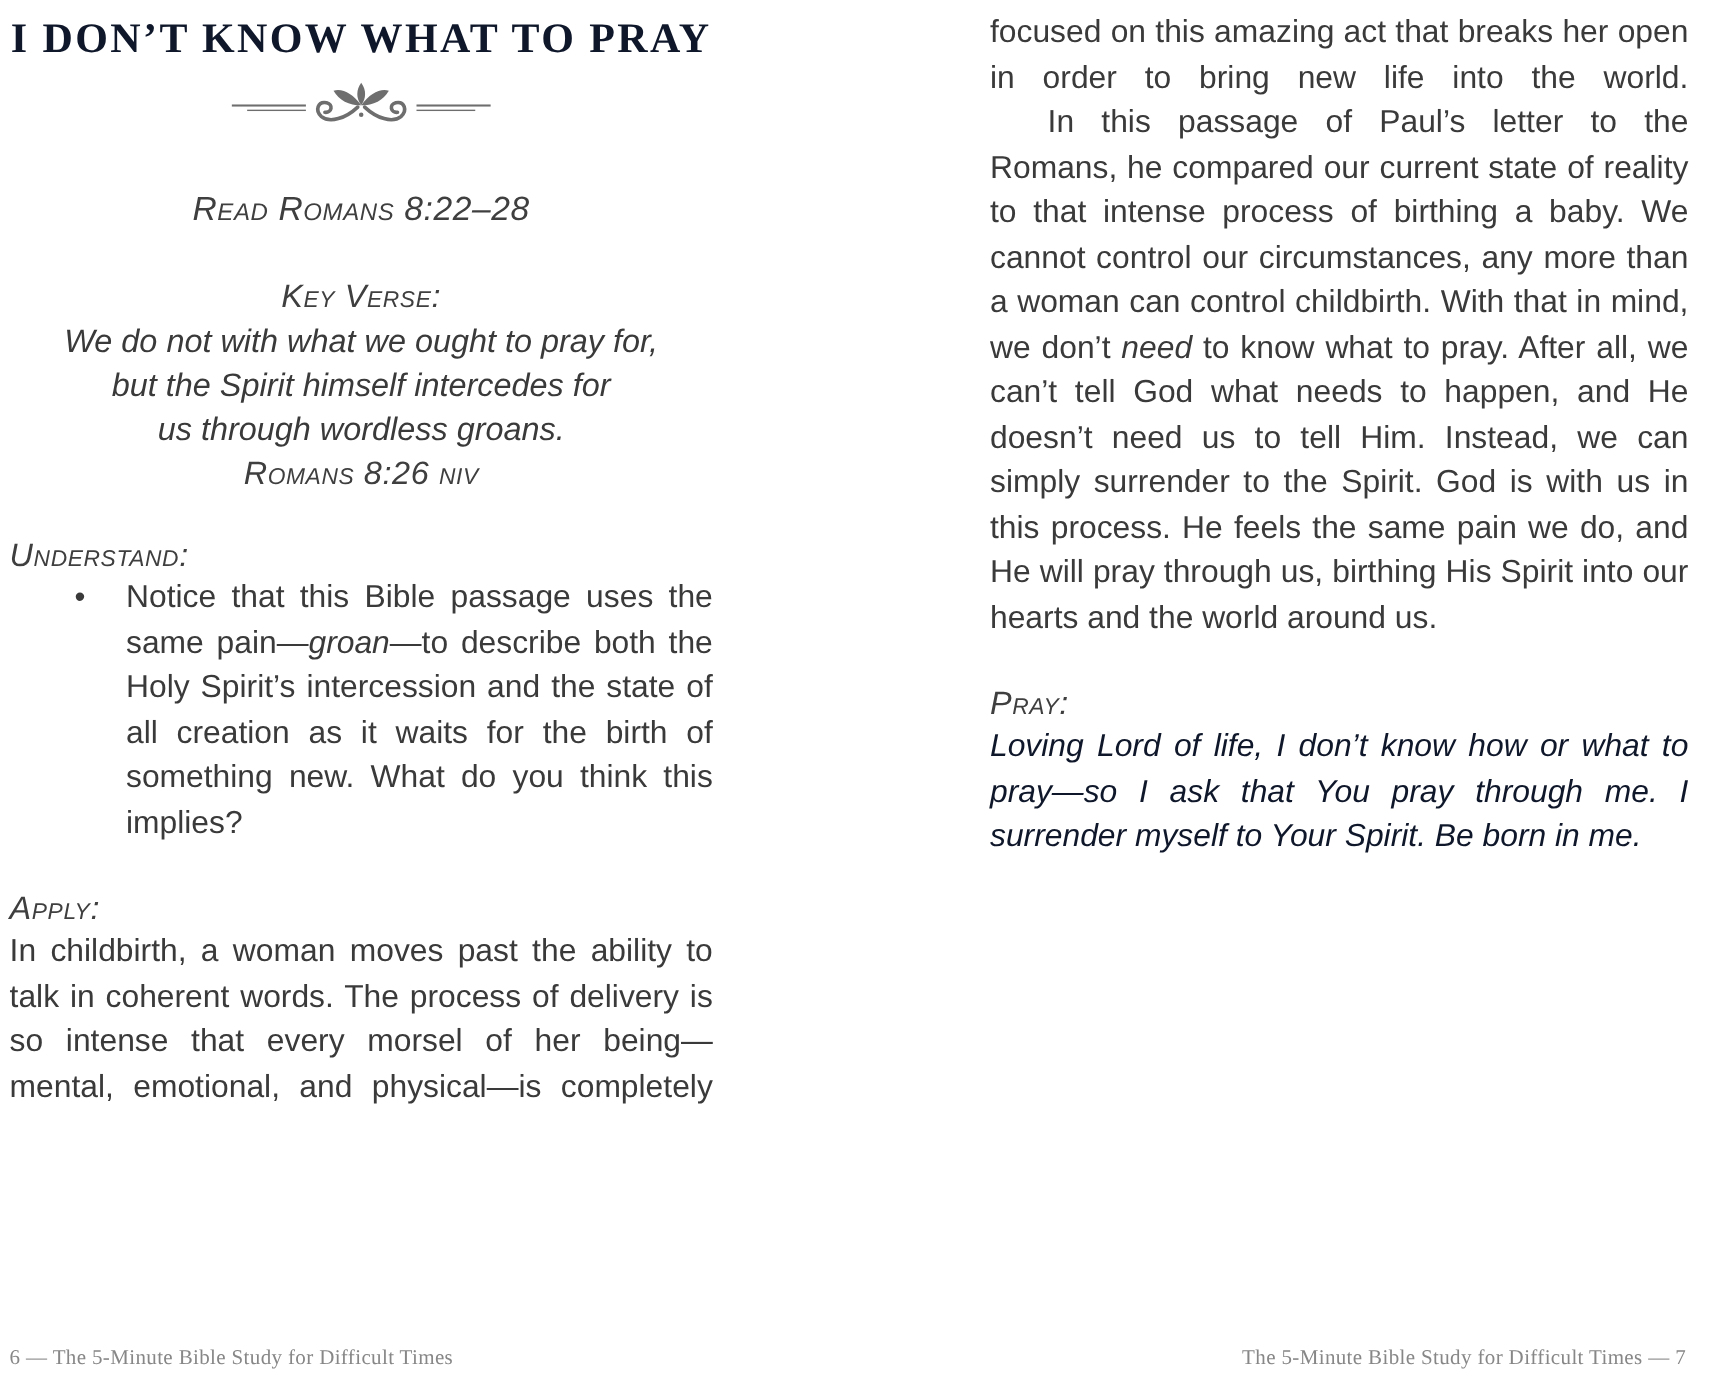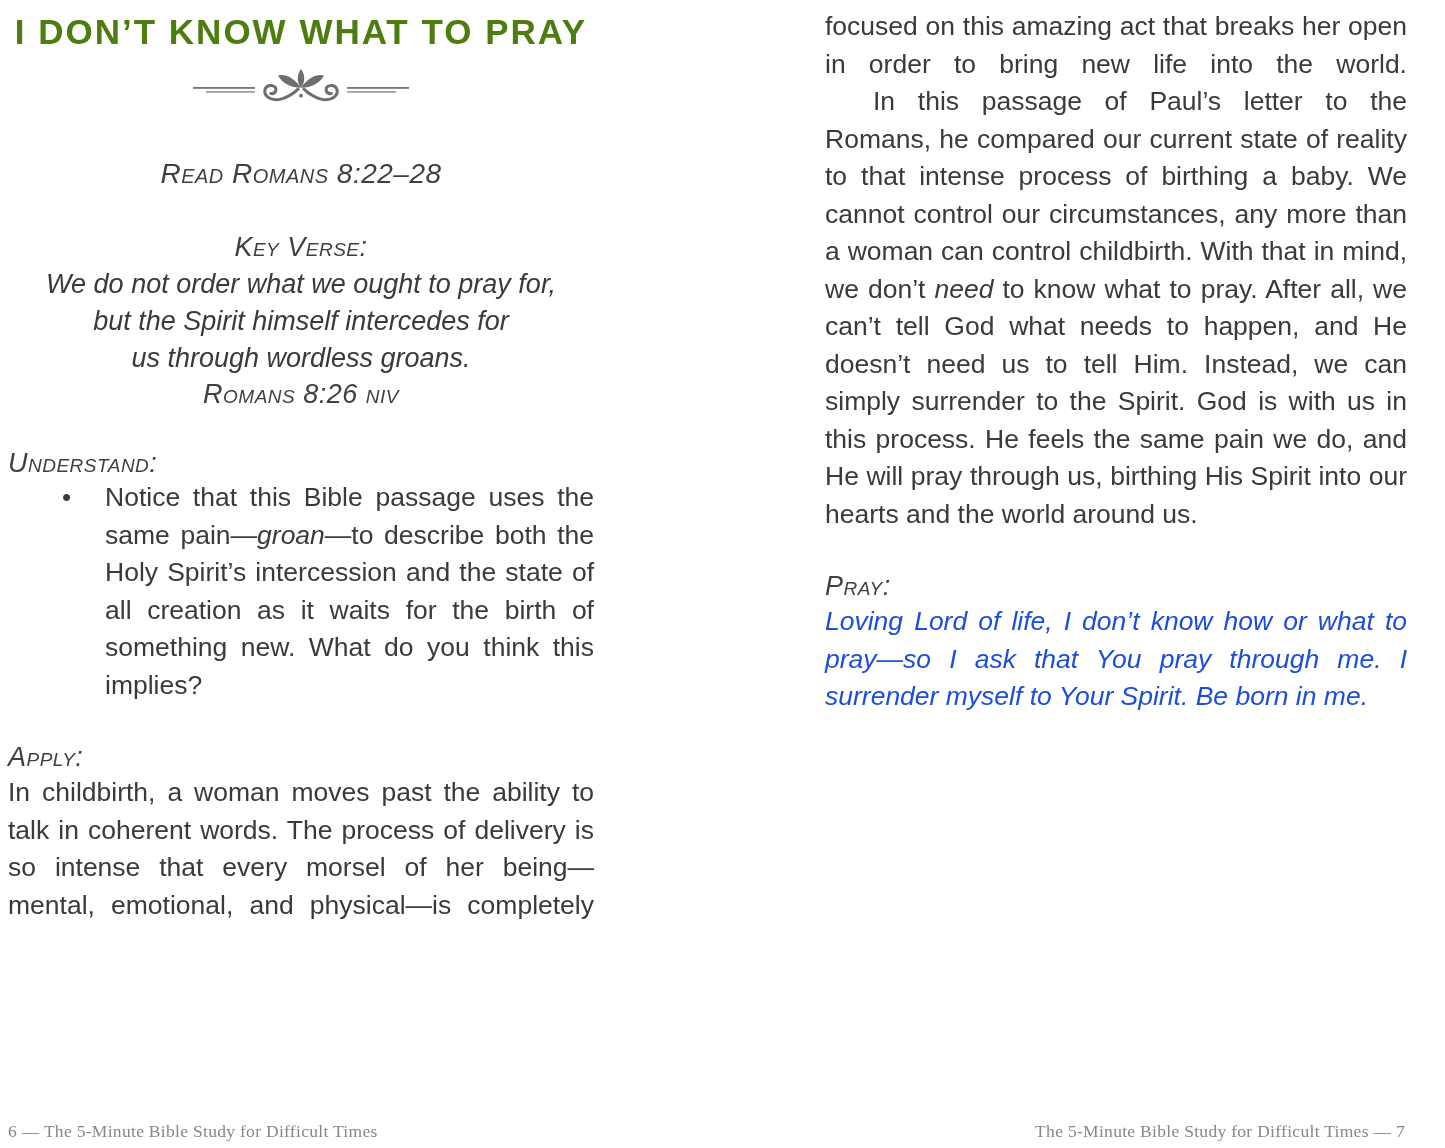--- a/index.html
+++ b/index.html
@@ -10,23 +10,23 @@
     color:#3c3c3c;
     -webkit-font-smoothing:antialiased;
   }
   .page { position:absolute; top:0; height:1148px; }
   .page-left  { left:8px;  width:586px; }
   .page-right { left:825px; width:582px; }
 
   
   .title {
     margin-top:12px; text-align:center;
-    font-family:Liberation Sans, sans-serif;
+    font-family:Liberation Serif, serif;
     font-size:35px; font-weight:600; letter-spacing:2px;
-    color:#4d7c0f; white-space:nowrap;
+    color:#0f172a; white-space:nowrap;
   }
   .ornament { text-align:center; margin-top:14px; height:48px; }
   .ornament svg { display:inline-block; }
 
   .smallcaps {
     font-variant-caps:small-caps;
     letter-spacing:0.5px;
     color:#3f3f3f;
     font-style:italic;
   }
@@ -64,21 +64,21 @@
   .footer-left  { left:0; }
   .footer-right { right:2px; }
 
   
   .page-right .body-par { width:582px; }
   .p1 { margin-top:8px; }
   .p2 { text-indent:48px; }
   .pray-label { }
   .prayer {
     font-style:italic; font-size:26.5px; line-height:37.5px;
-    text-align:justify; margin-top:1px; color:#1d4ed8;
+    text-align:justify; margin-top:1px; color:#0f172a;
   }
   em { }
 </style>
 </head>
 <body>
 
 <div>
 
   <section class="page page-left">
 
@@ -101,21 +101,21 @@
           <path d="M154 32 C168 45 186 51 196 43 C204 36 200 25 190 27 C182 29 184 39 192 38"></path>
         </g>
       </svg>
     </div>
 
     <p class="smallcaps read-line">Read Romans 8:22–28</p>
 
     <p class="smallcaps kv-label">Key Verse:</p>
 
     <div class="verse">
-      <div>We do not order what we ought to pray for,</div>
+      <div>We do not with what we ought to pray for,</div>
       <div>but the Spirit himself intercedes for</div>
       <div>us through wordless groans.</div>
     </div>
 
     <p class="smallcaps kv-ref">Romans 8:26 niv</p>
 
     <p class="smallcaps section-label">Understand:</p>
 
     <ul class="questions">
       <li>

